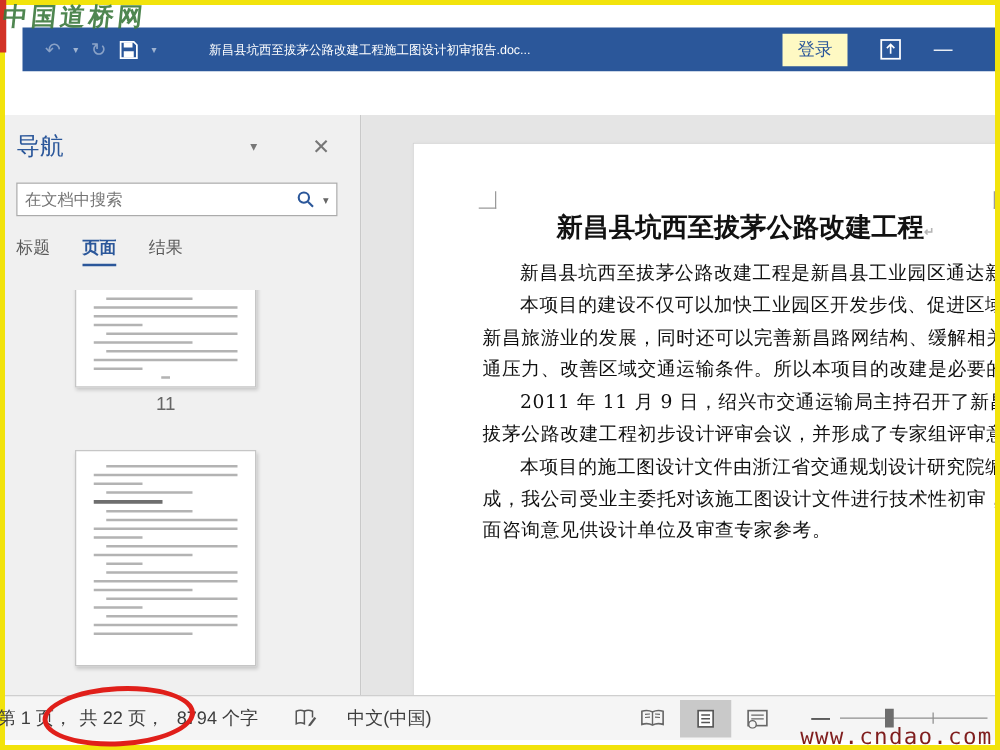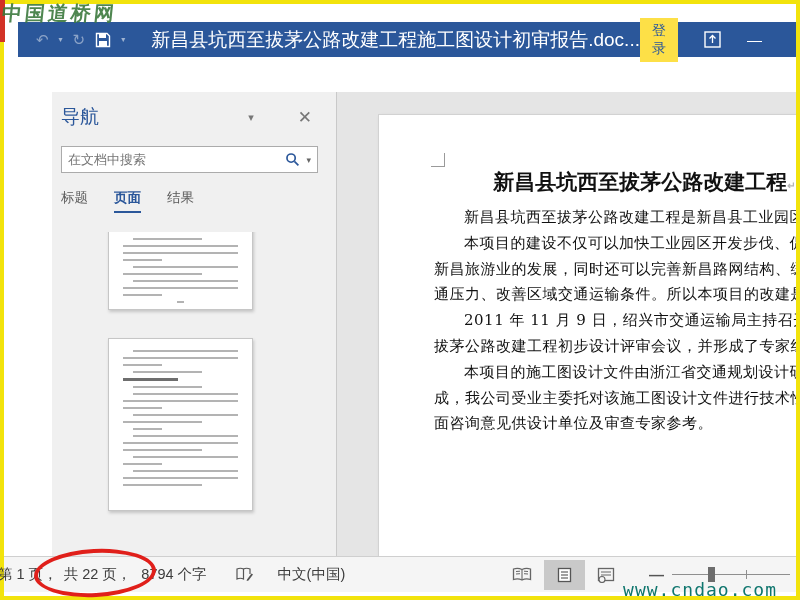--- a/index.html
+++ b/index.html
@@ -5,44 +5,44 @@
   * { margin:0; padding:0; box-sizing:border-box; }
   html,body { width:800px; height:600px; overflow:hidden; background:#fff;
               font-family:"Liberation Sans", sans-serif; }
   .frame { position:relative; width:800px; height:600px; border:4px solid #f2e30c; background:#fff; }
   .red-accent { position:absolute; left:-4px; top:-4px; width:5px; height:42px; background:#d23226; z-index:40; }
 
   
   .wm-top { position:absolute; left:-2px; top:-4px; z-index:50; color:#3c7a3e;
             font-family:"DejaVu Serif", serif; font-weight:bold; font-size:20px;
             letter-spacing:3px; transform:skewX(-6deg); opacity:.9; }
-  .wm-bottom { position:absolute; right:19px; bottom:-4px; z-index:50; color:#0f766e;
+  .wm-bottom { position:absolute; right:2px; bottom:-4px; z-index:50; color:#7f1d1d;
                font-family:"DejaVu Sans Mono", monospace; font-size:18px; letter-spacing:1px; }
 
   
   .app { position:absolute; left:0; top:0; width:792px; height:592px; background:#fff; }
 
   .titlebar { position:absolute; left:14px; right:0; top:18px; height:35px; background:#2b579a;
               display:flex; align-items:center; color:#fff; }
   .qat { display:flex; align-items:center; gap:10px; padding-left:18px; }
   .qat .dim { color:rgba(255,255,255,.45); font-size:15px; }
   .qat .caret { font-size:8px; color:rgba(255,255,255,.55); }
-  .doc-title { flex:0 0 auto; margin-left:26px; font-size:19px; color:#fff; white-space:nowrap; }
+  .doc-title { flex:0 0 auto; margin-left:42px; font-size:10px; color:#fff; white-space:nowrap; }
   .tb-right { margin-left:auto; display:flex; align-items:center; gap:26px; padding-right:34px; }
-  .signin { background:#fde047; color:#2b579a; border:none; font-size:14px; padding:4px 12px;
+  .signin { background:#fef9c3; color:#2b579a; border:none; font-size:14px; padding:4px 12px;
             font-family:inherit; cursor:pointer; }
   .winbtn { color:#fff; font-size:15px; display:flex; align-items:center; }
 
   .tabrow { position:absolute; left:0; right:0; top:53px; height:35px; background:#2b579a;
             display:flex; align-items:center; color:#fff; font-size:14.5px; }
   .tab { padding:8px 12px; margin-left:8px; cursor:pointer; white-space:nowrap; }
   .tab.first { margin-left:8px; padding:8px 14px; }
   .tellme { display:flex; align-items:center; gap:8px; margin-left:18px; color:#b9c8e2; }
 
-  .content { position:absolute; left:0; right:0; top:88px; bottom:40px; display:flex;padding-left:48px; }
+  .content { position:absolute; left:0; right:0; top:88px; bottom:40px; display:flex; }
 
   
   .navpane { position:relative; width:285px; background:#f0f0f0; border-right:1px solid #c9c9c9;
              overflow:hidden; flex:0 0 285px; }
   .nav-head { display:flex; align-items:center; padding:12px 10px 0 9px; }
   .nav-title { color:#2b579a; font-size:19px; }
   .nav-head .sp { flex:1; }
   .nav-caret { color:#777; font-size:11px; margin-right:44px; cursor:pointer; }
   .nav-close { color:#777; font-size:17px; cursor:pointer; margin-right:14px; }
   .nav-search { position:relative; margin:16px 18px 0 9px; height:27px; background:#fff;
@@ -175,20 +175,21 @@
               <div class="tl"></div>
               <div class="tl"></div>
               <div class="tl ss"></div>
             <div class="tl i"></div>
               <div class="tl s"></div>
               <div class="tl i"></div>
               <div class="tl"></div>
             <div class="tl ss"></div>
               <div class="tl c"></div>
           </div>
+          <div class="pageno">11</div>
           <div class="thumb thumb2">
             <div class="tl i"></div>
               <div class="tl"></div>
               <div class="tl ss"></div>
               <div class="tl i s"></div>
             <div class="tl b"></div>
               <div class="tl i s"></div>
               <div class="tl i"></div>
               <div class="tl"></div>
             <div class="tl ss"></div>

